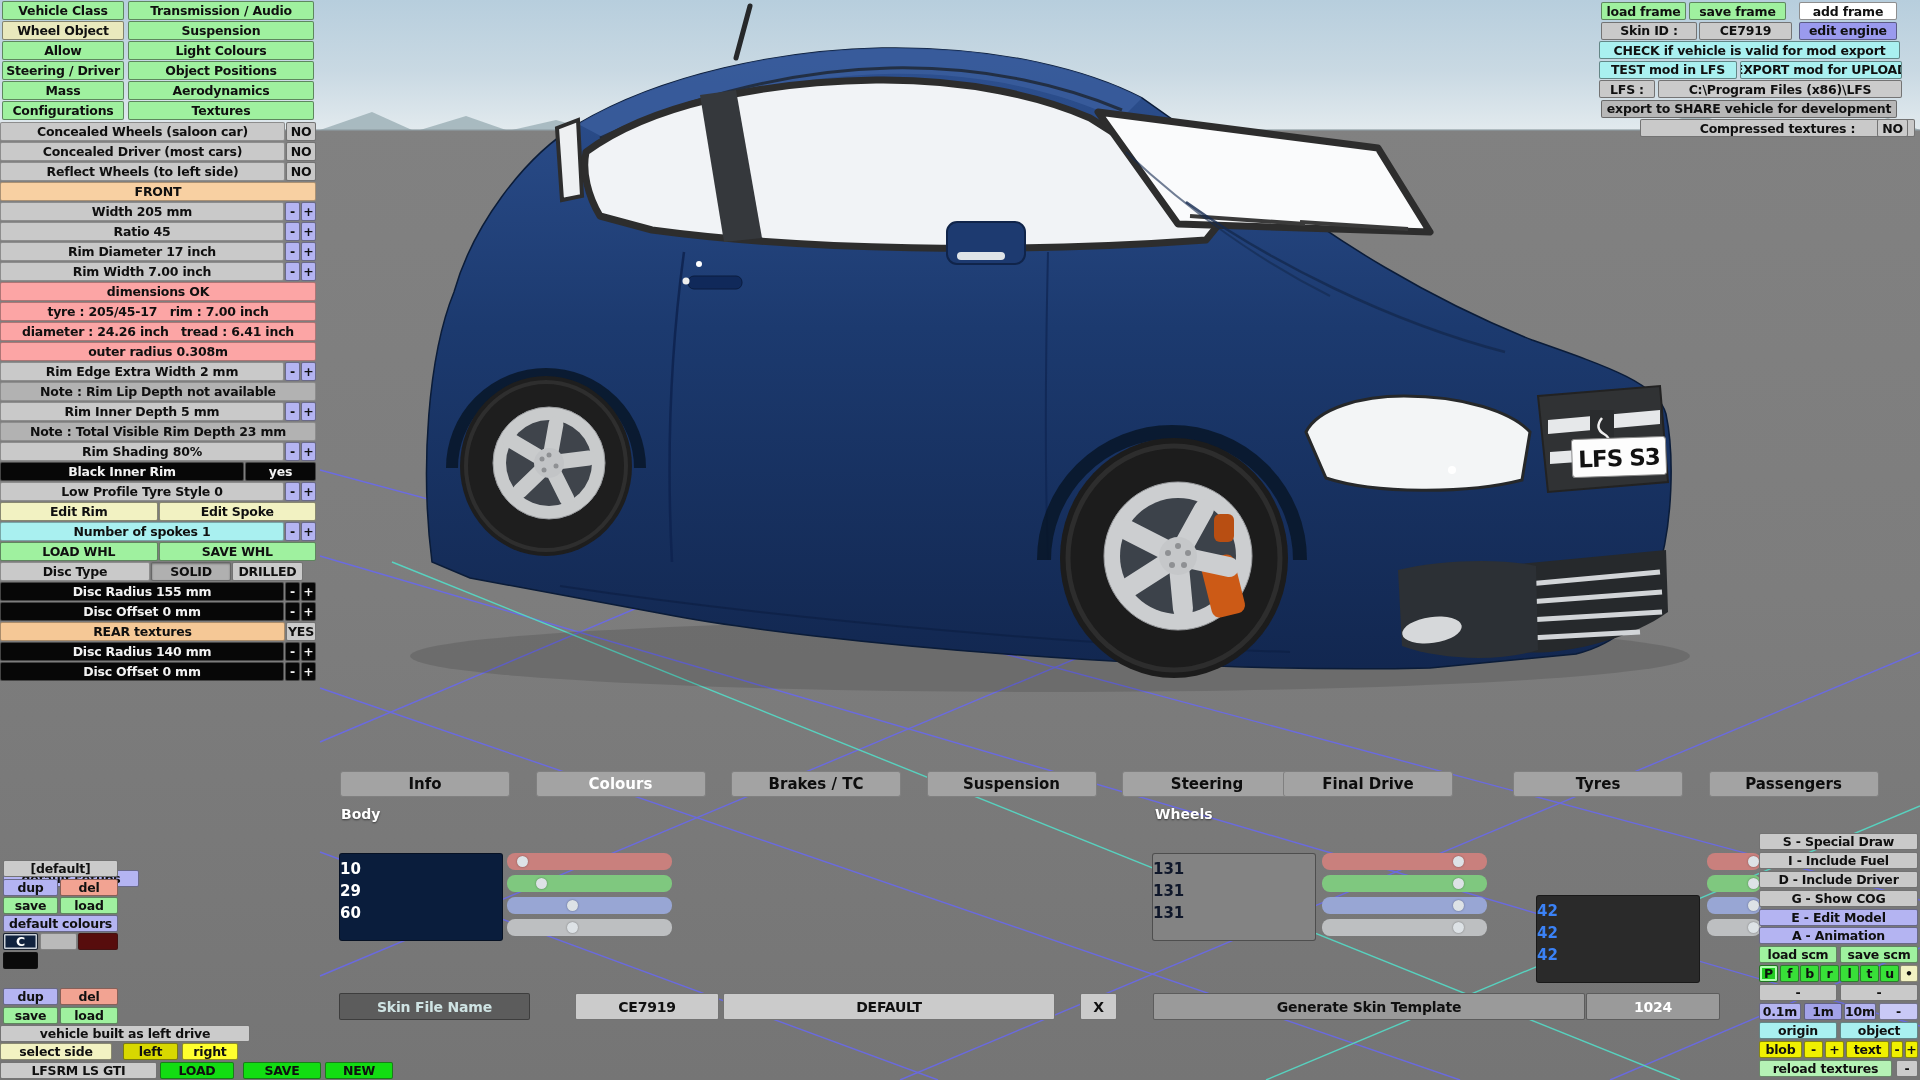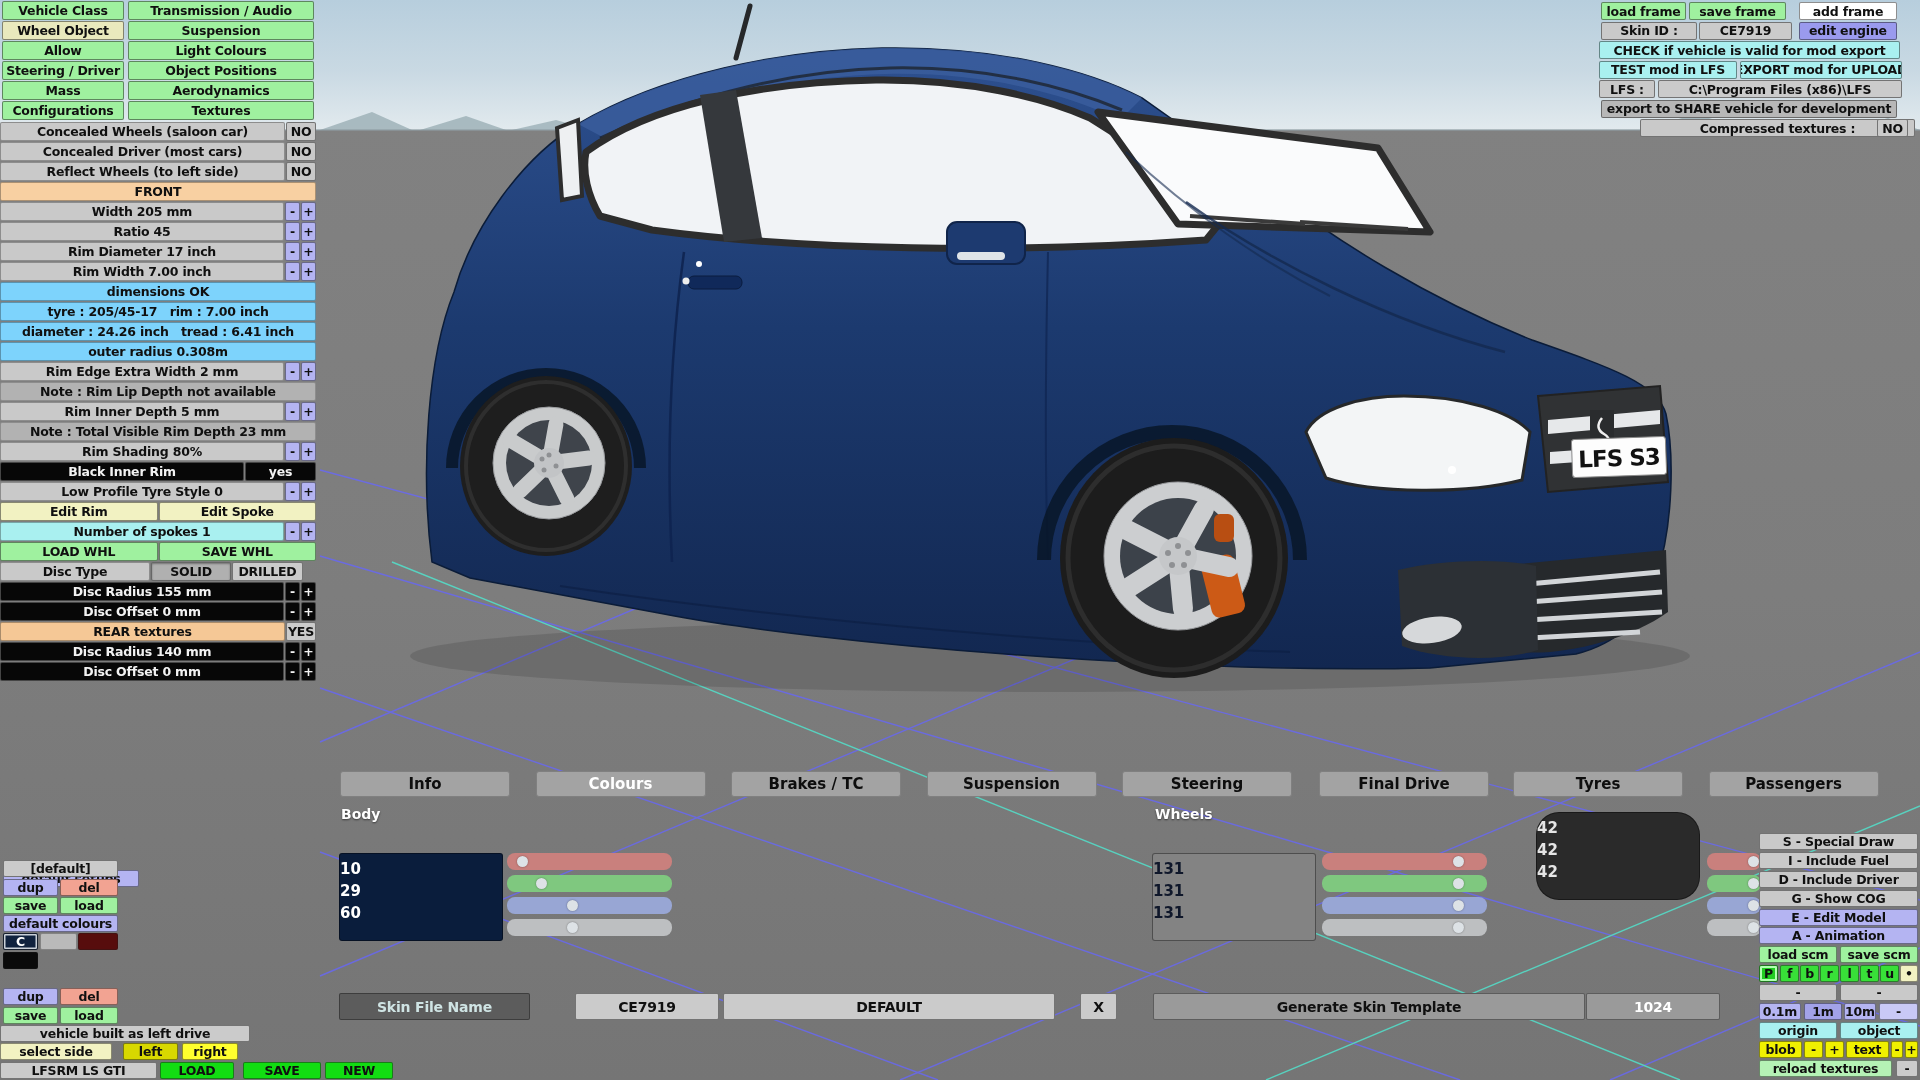--- a/index.html
+++ b/index.html
@@ -19,21 +19,21 @@
   .lab{border-color:rgba(30,30,30,.35);}
   
   .c-green{background:#9ff19f}.c-paleCyan{background:#ffffff}.c-cyan{background:#a9f0f0}
   .c-purple{background:#b4b4f2}.c-purpleDark{background:#9a9aee}.c-purpleSel{background:#a2a2e8}
   .c-purplePale{background:#c9c9f6}.c-gray{background:#c9c9c9}.c-grayLight{background:#cbcbcb}
   .c-grayMid{background:#b7b7b7}.c-note{background:#b2b2b2;border-color:rgba(30,30,30,.25)}
   .c-orange{background:#f8d0a2}.c-orangeSel{background:#f5c896}.c-salmon{background:#f2a392}
   .c-paleYellow{background:#f2f2c2}.c-olive{background:#d8d800}.c-yellow{background:#ffff2e}
   .c-blobYellow{background:#f0f000}.c-brightGreen{background:#12dd12}.c-g2{background:#38e038}
   .c-pBright{background:#22cc22;box-shadow:inset 0 0 0 2px #b0ffb0}
-  .c-paleGreen{background:#b5f2b5}.c-info{background:#7dd3fc}
+  .c-paleGreen{background:#b5f2b5}.c-info{background:#fca5a5}
   .c-black{background:#070707;color:#f2f2f2;border-color:rgba(255,255,255,.25)}
   .c-khaki{background:#e9e9bd}
   .c-swatchNavy{background:#10223e;color:#fff;box-shadow:inset 0 0 0 1.5px #c9d0d8}
   .c-swatchGray{background:#bababa}.c-swatchRed{background:#570d0d}.c-swatchBlack{background:#0a0a0a}
   .c-darkName{background:#5c5c5c;color:#cfe4e4}
   .sel-gray{background:#b0b0b0;box-shadow:inset 0 1px 2px rgba(0,0,0,.35)}
   
   #top-left-menu{left:2px;top:1px;width:312px;}
   .menurow{display:flex;gap:4px;height:19px;margin-bottom:1px;}
   .menurow .btn:first-child{width:122px}.menurow .btn:last-child{flex:1}
@@ -392,21 +392,21 @@
       <div class="btn c-gray" style="left: 0px; width: 275px; margin-left: 41px;">Compressed textures :</div>
       <div class="btn c-grayLight" style="left: 278px; width: 31px;">NO</div>
     </div>
   </div>
 <div id="tabs" class="abs">
     <div class="tab" style="left: 0px;">Info</div>
     <div class="tab active" style="left: 195.5px;">Colours</div>
     <div class="tab" style="left: 391px;">Brakes / TC</div>
     <div class="tab" style="left: 586.5px;">Suspension</div>
     <div class="tab" style="left: 782px;">Steering</div>
-    <div class="tab" style="left: 979px; text-align: right;">Final Drive</div>
+    <div class="tab" style="left: 943px; text-align: right;">Final Drive</div>
     <div class="tab" style="left: 1173px;">Tyres</div>
     <div class="tab" style="left: 1368.5px;">Passengers</div>
   </div>
 
 <div id="mixers">
   <div class="mixlabel" style="left:341px;top:806px">Body</div>
   <div class="mixlabel" style="left:1155px;top:806px">Wheels</div>
 <div class="swatch abs" style="left: 339px; top: 853px; background: rgb(10, 29, 60); color: rgb(255, 255, 255);">
       <div>10</div>
       <div>29</div>
@@ -434,21 +434,21 @@
     </div>
     <div class="sliderbar abs" style="left: 1322px; top: 875px; width: 165px; background: rgb(127, 200, 127);">
       <div class="knob" style="left: 131px;"></div>
     </div>
     <div class="sliderbar abs" style="left: 1322px; top: 897px; width: 165px; background: rgb(152, 166, 212);">
       <div class="knob" style="left: 131px;"></div>
     </div>
     <div class="sliderbar abs" style="left: 1322px; top: 919px; width: 165px; background: rgb(189, 191, 193);">
       <div class="knob" style="left: 131px;"></div>
     </div>
-    <div class="swatch abs" style="left: 1536px; top: 812px; background: rgb(42, 42, 42); color: #e5e5e5; border-radius: 23px;">
+    <div class="swatch abs" style="left: 1536px; top: 895px; background: rgb(42, 42, 42); color: #3b82f6;">
       <div>42</div>
       <div>42</div>
       <div>42</div>
     </div>
     <div class="sliderbar abs" style="left: 1707px; top: 853px; width: 54px; background: rgb(201, 128, 125);">
       <div class="knob" style="left: 41px;"></div>
     </div>
     <div class="sliderbar abs" style="left: 1707px; top: 875px; width: 54px; background: rgb(127, 200, 127);">
       <div class="knob" style="left: 41px;"></div>
     </div>

